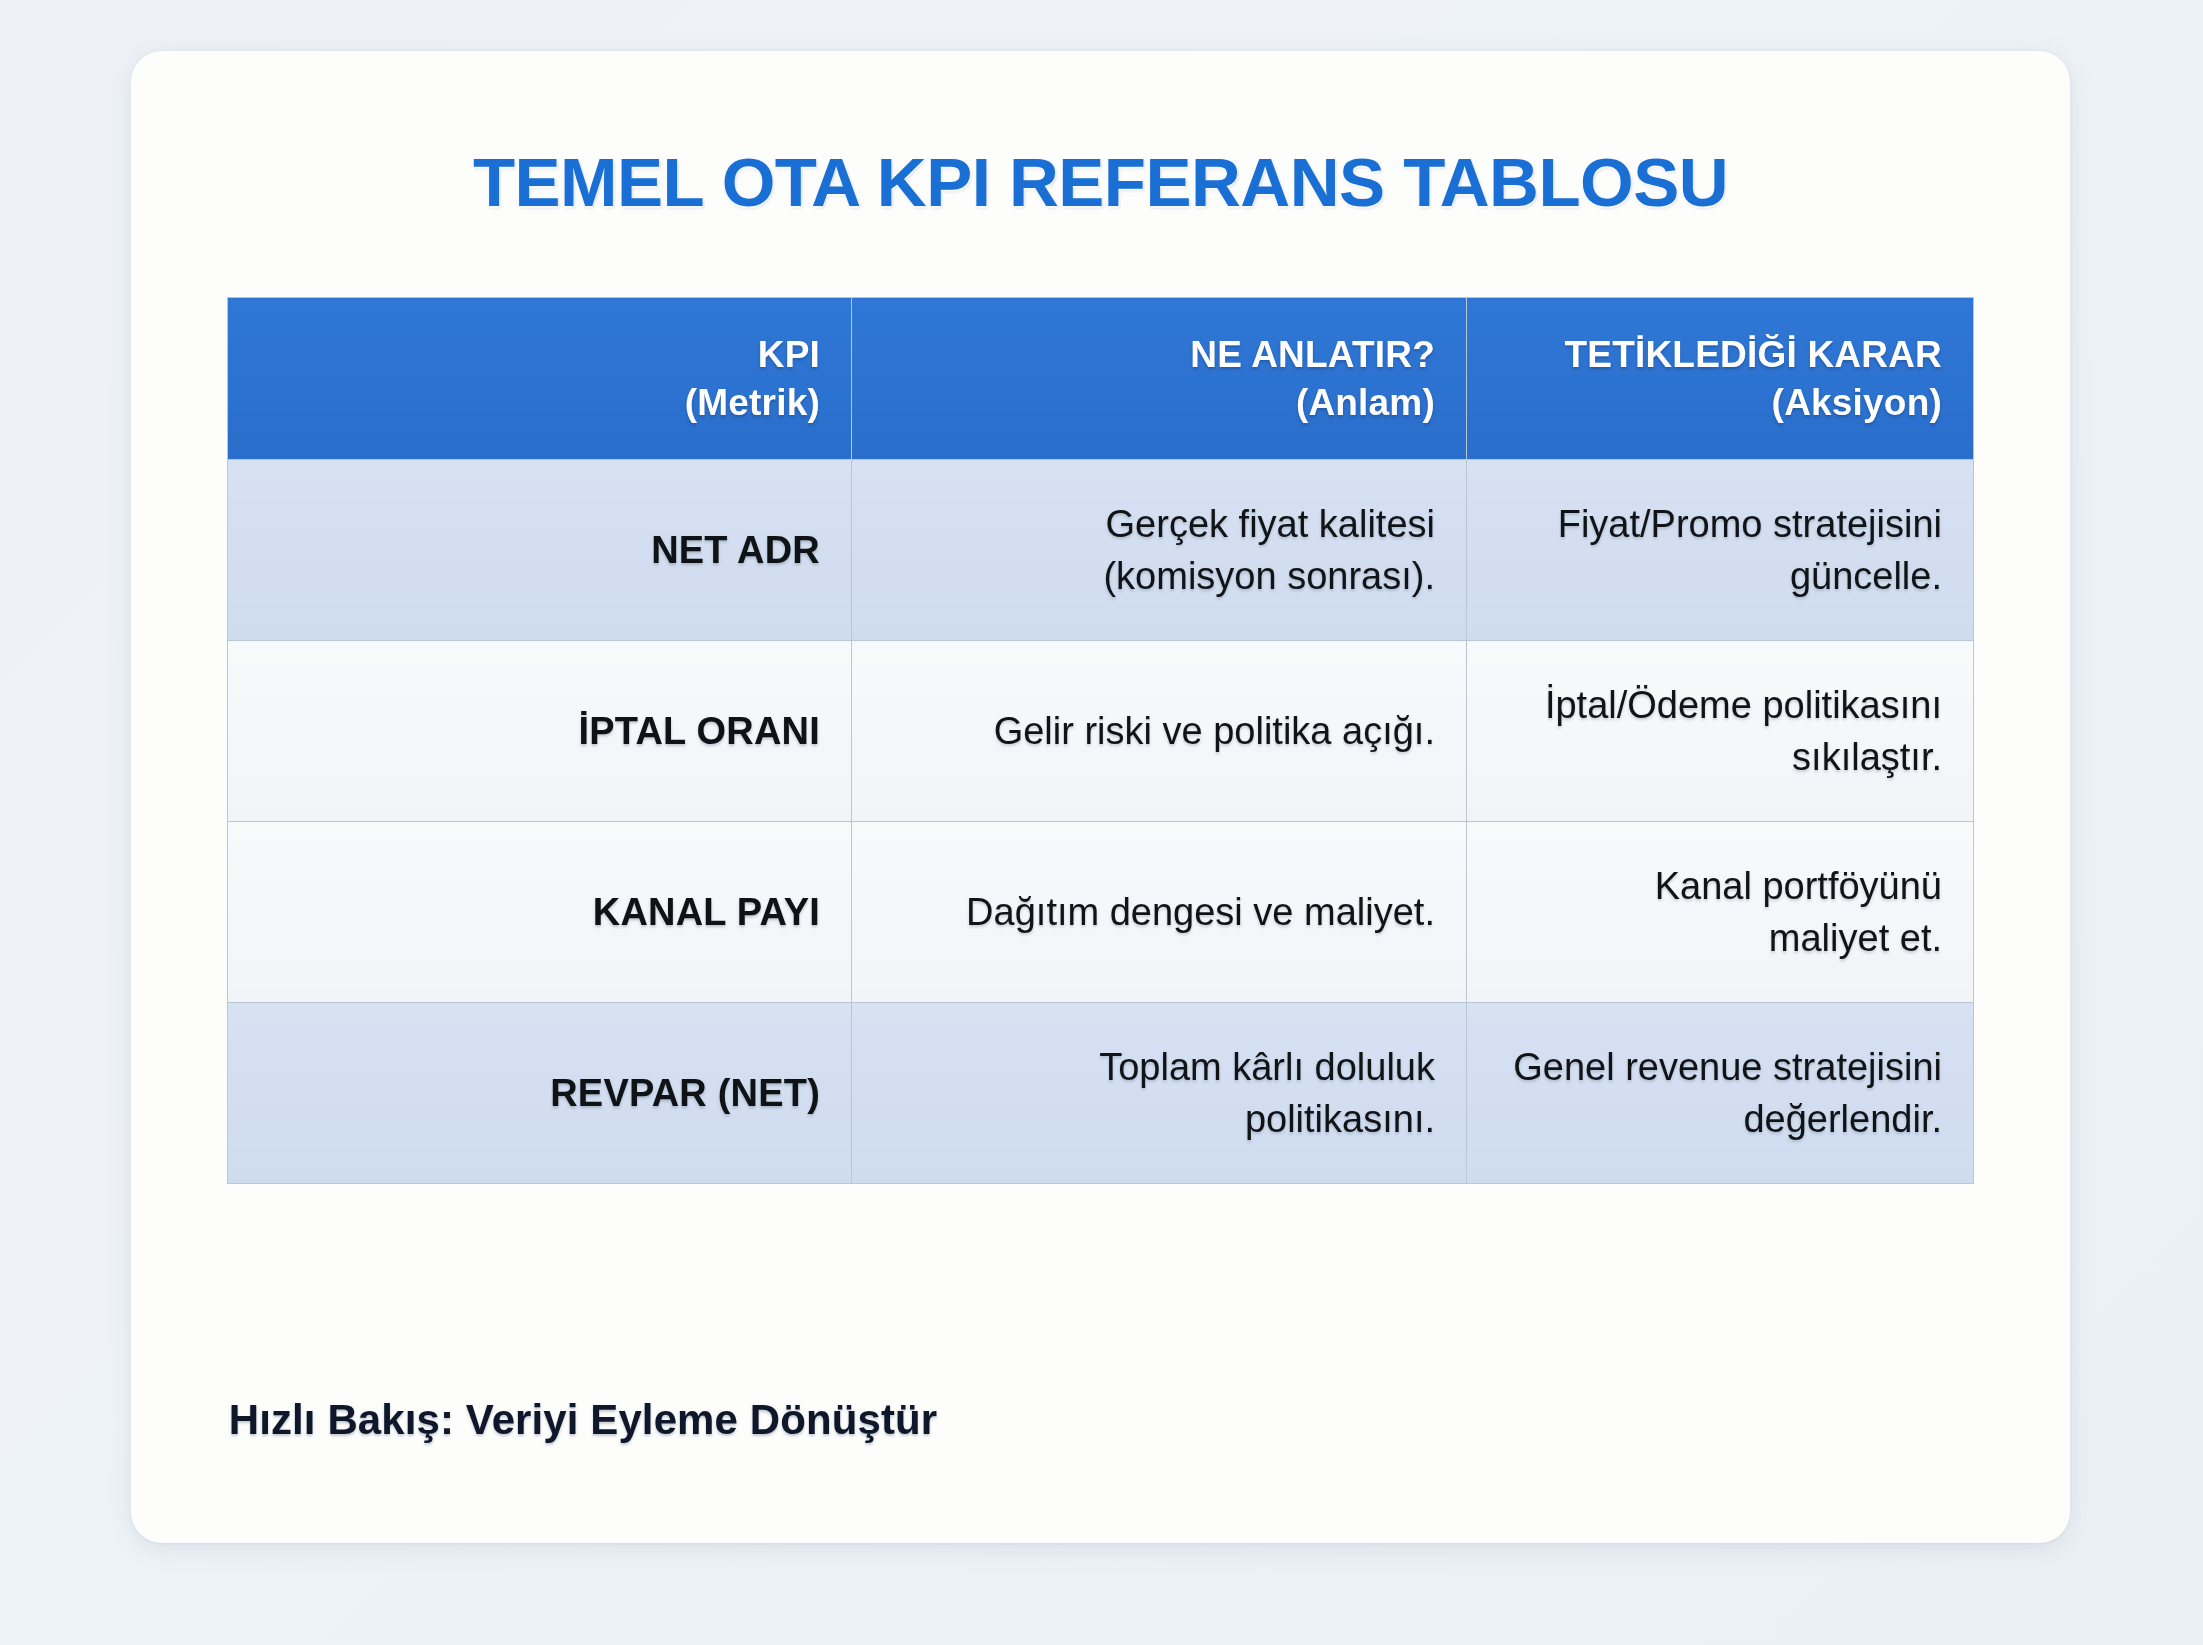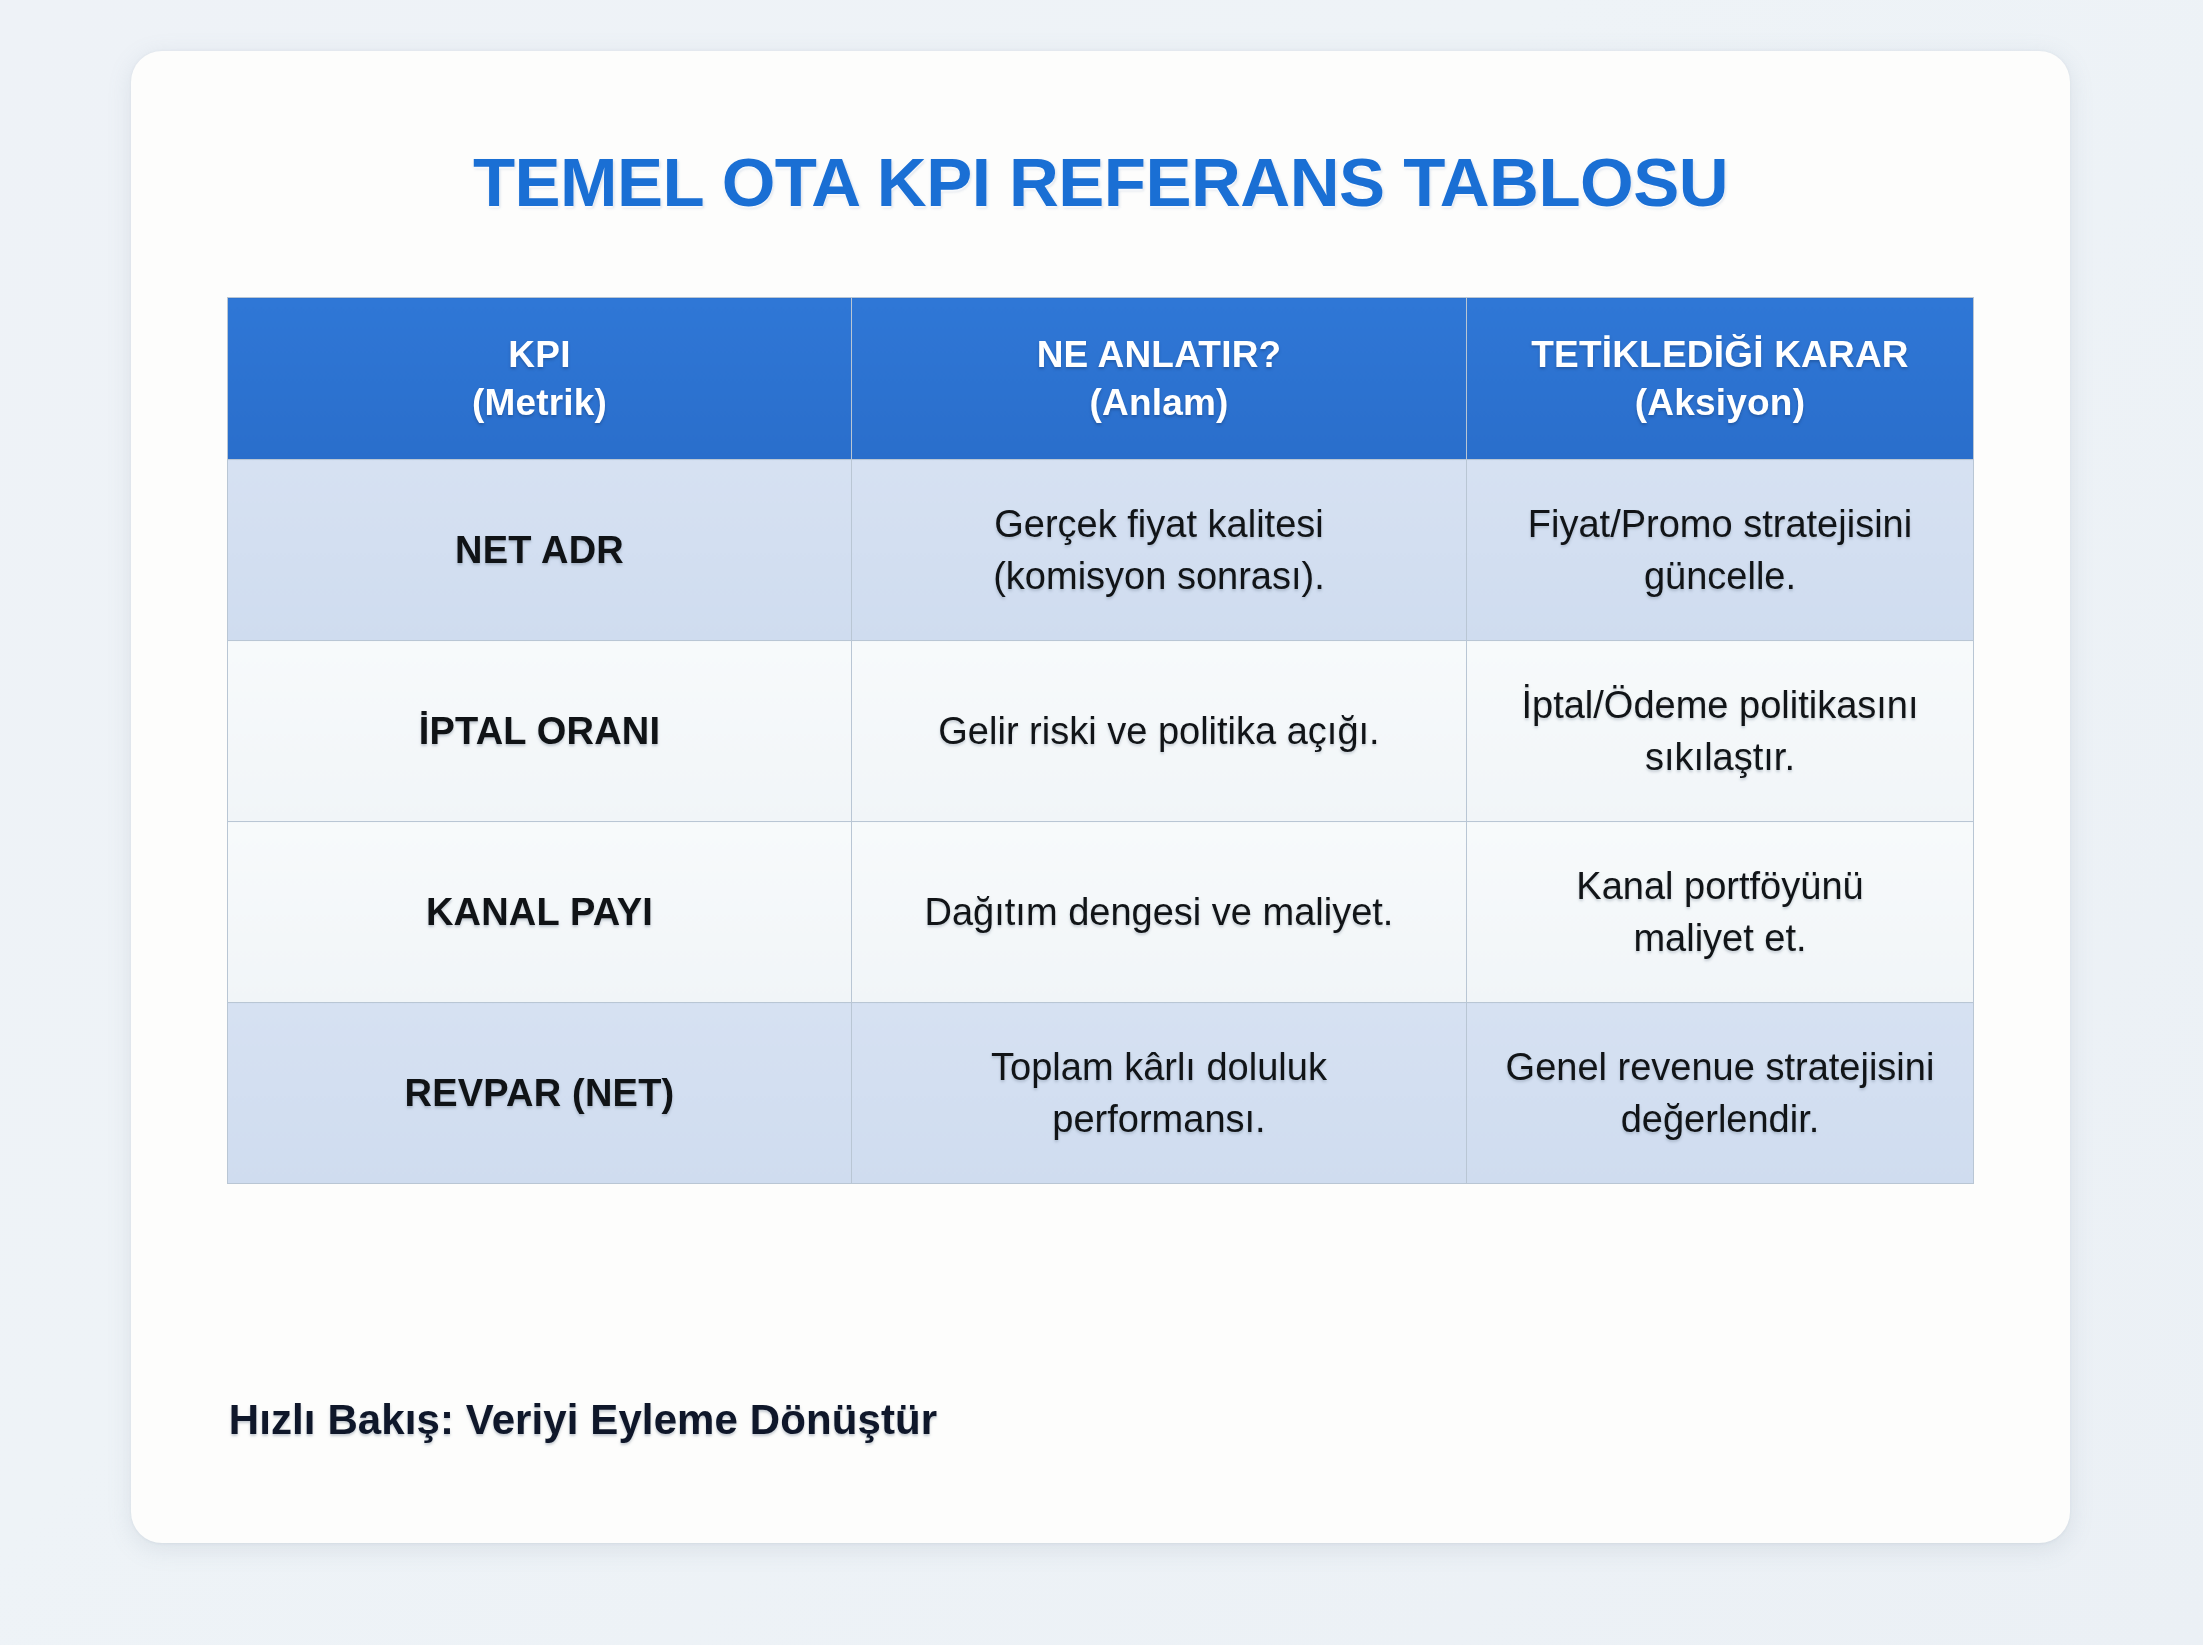--- a/index.html
+++ b/index.html
@@ -71,21 +71,21 @@
   }
 
   table.kpi col.c1 { width: 624px; }
   table.kpi col.c2 { width: 615px; }
   table.kpi col.c3 { width: 507px; }
 
   table.kpi th, table.kpi td {
     border: 0.9px solid #b9c6d4;
     vertical-align: middle;
     padding: 0 31px;
-    text-align: center;
+    text-align: right;
   }
 
   thead th {
     background: #2b71d0;
     background-image: linear-gradient(180deg, #2f77d6 0%, #2a6ecb 100%);
     color: #ffffff;
     height: 161px;
     border-color: #2f3a44;
     border-top: 1.8px solid #2f3a44;
     border-bottom: 1.8px solid #2f3a44;
@@ -215,21 +215,21 @@
               <td class="action">
                 <span class="cell-line">Kanal portföyünü</span>
                 <span class="cell-line">maliyet et.</span>
               </td>
             </tr>
 
             <tr class="shade">
               <td class="metric">REVPAR (NET)</td>
               <td class="meaning">
                 <span class="cell-line">Toplam kârlı doluluk</span>
-                <span class="cell-line">performansı.</span>
+                <span class="cell-line">politikasını.</span>
               </td>
               <td class="action">
                 <span class="cell-line">Genel revenue stratejisini</span>
                 <span class="cell-line">değerlendir.</span>
               </td>
             </tr>
 
           </tbody>
         </table>
       </div>

